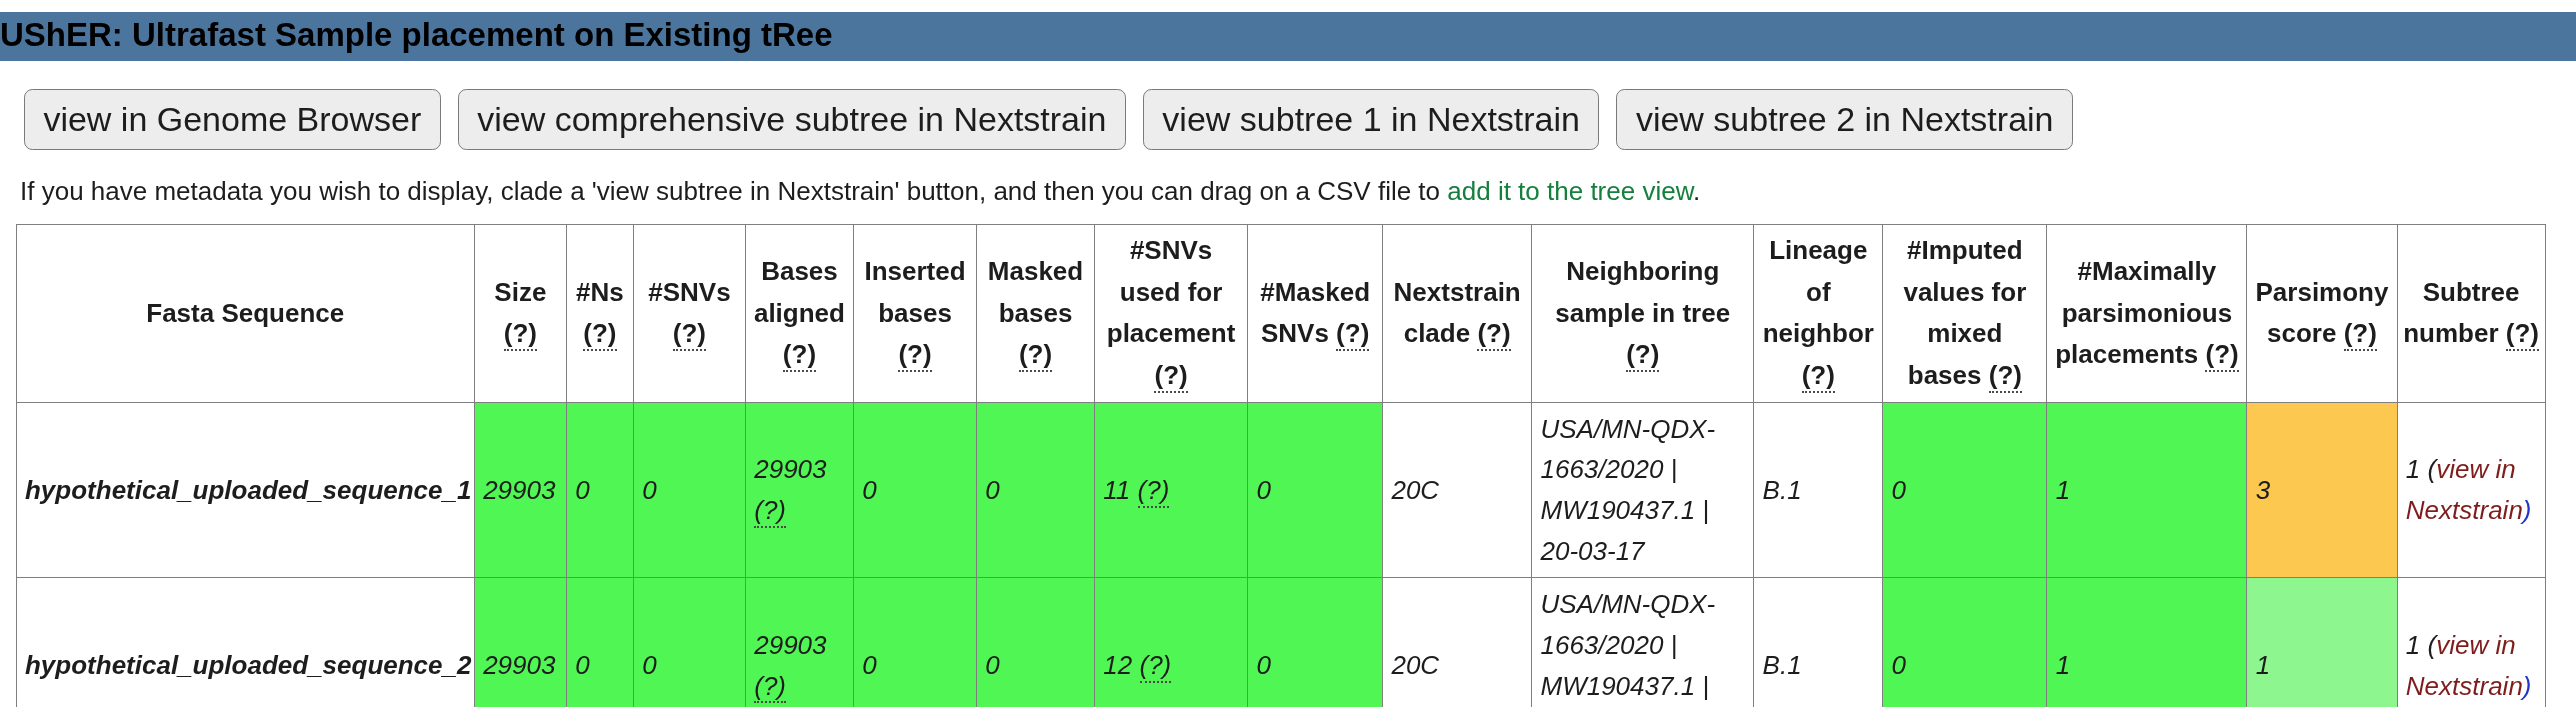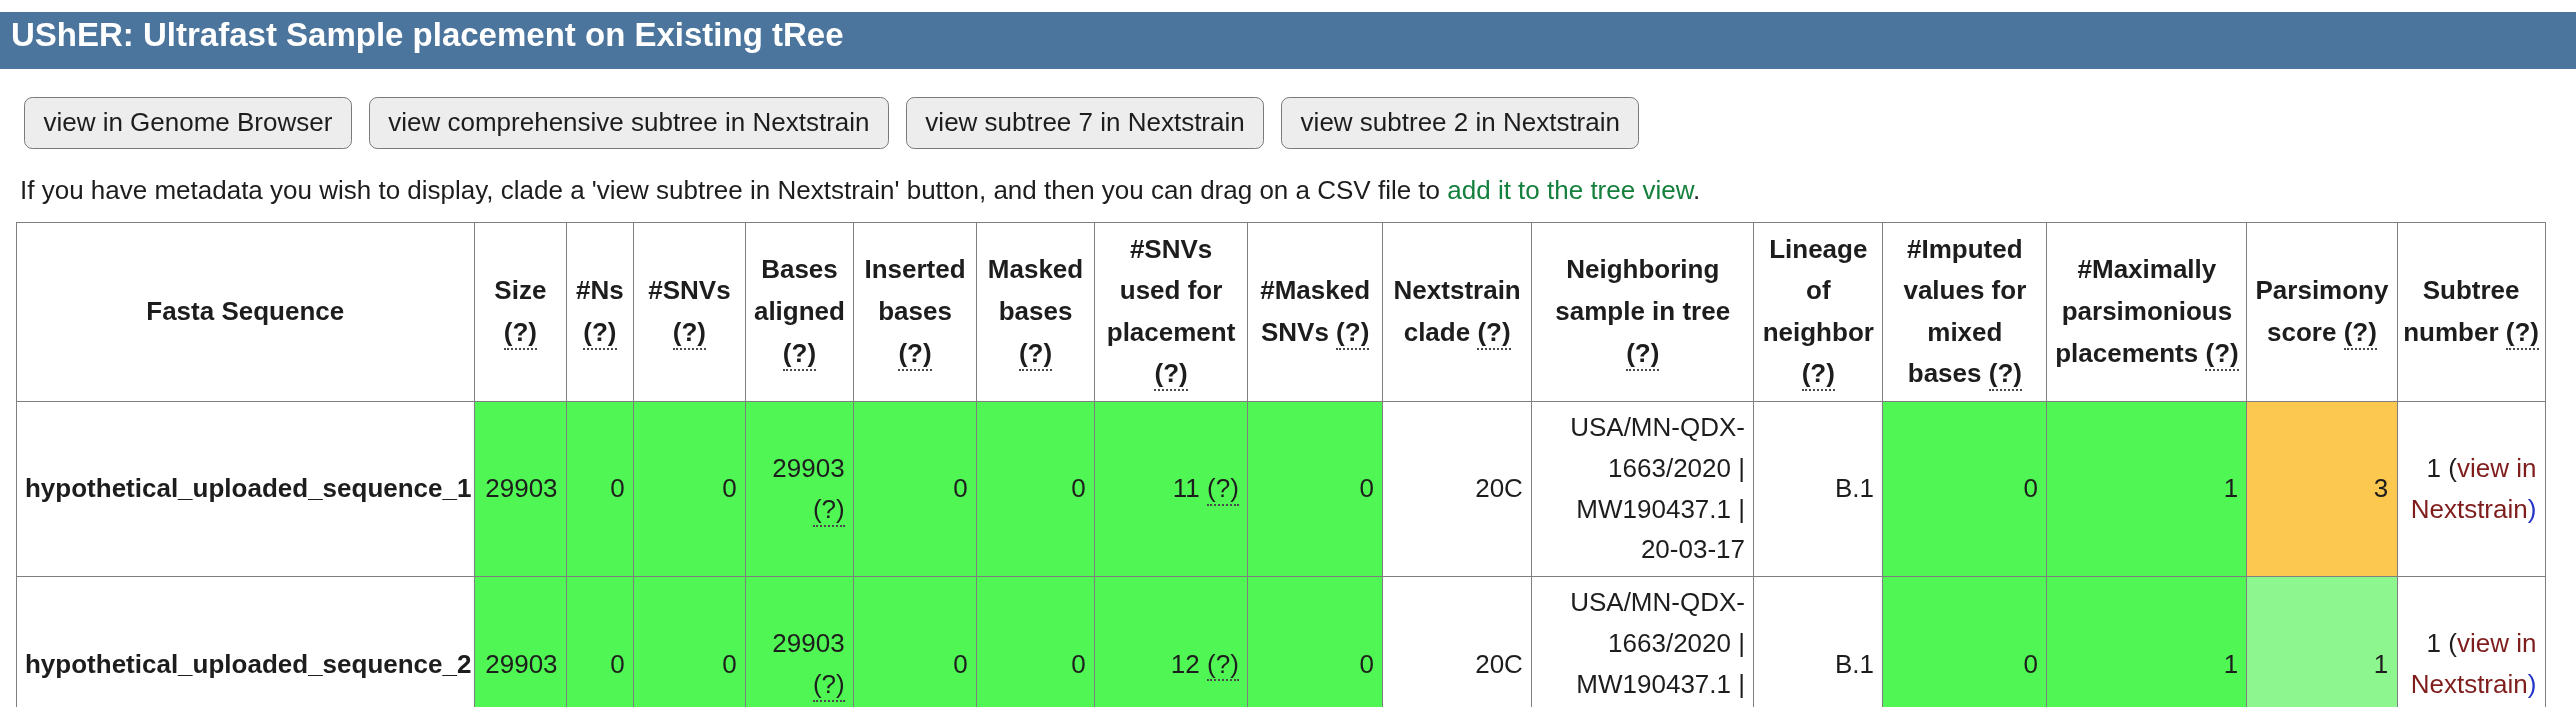--- a/index.html
+++ b/index.html
@@ -2,40 +2,40 @@
 <html style="font-size:14.7px"><head>
 <meta charset="utf-8">
 <style>
   html,body { margin:0; padding:0; }
   body {
     width:2576px; height:708px; overflow:hidden;
     background:#ffffff; color:#1d1d1d;
     font-family:"Liberation Sans", sans-serif;
   }
   .app-header {
-    margin-top:12px; height:57px; background:#4c759e;
-    color:#ffffff; font-weight:bold; font-size:33px;
-    line-height:46px; padding-left:11px;
+    margin-top:12px; height:49px; background:#4c759e;
+    color:#000000; font-weight:bold; font-size:33px;
+    line-height:46px; 
     white-space:nowrap;
   }
   .toolbar { margin:28px 0 0 24px; }
   .btn {
-    display:inline-block; font-size:26px; line-height:1.2;
+    display:inline-block; font-size:34px; line-height:1.2;
     padding:9.2px 18.4px; background:#ededed; color:#1d1d1d;
     border:1.8px solid #7a7a7a; border-radius:8.3px;
     margin-right:13px; cursor:pointer;
   }
   .note { margin:26px 0 0 20px; font-size:26px; }
   .note a { color:#15803d; text-decoration:none; cursor:pointer; }
 
   .table-wrap { margin:16.6px 0 0 15.7px; }
   table { border-collapse:collapse; table-layout:fixed; width:2530px; }
   th, td { border:1.8px solid #7f7f7f; font-size:26px; vertical-align:middle; overflow:hidden; }
   th { font-weight:bold; text-align:center; padding:5.5px; line-height:1.6; background:#ffffff; }
-  td { text-align:right; padding:5.5px 8.3px; line-height:1.57; background:#ffffff; }
+  td { text-align:left; padding:5.5px 8.3px; line-height:1.57; background:#ffffff;font-style:italic; }
   thead tr { height:175px; }
   tbody tr { height:170px; }
   td.name-cell { font-weight:bold; }
 
   .help { border-bottom:2.8px dotted #4a4a4a; cursor:help; padding-bottom:0.9px; }
   .help:empty { border-bottom:none; }
 
   .bg-green { background:#50f653; }
   .bg-orange { background:#fcc84f; }
   .bg-lightgreen { background:#8df68e; }
@@ -46,21 +46,21 @@
 </head>
 <body>
 
 <div class="app-header">
   <span>UShER: Ultrafast Sample placement on Existing tRee</span>
 </div>
 
 <div class="toolbar">
   <button class="btn">view in Genome Browser</button>
   <button class="btn">view comprehensive subtree in Nextstrain</button>
-  <button class="btn">view subtree 7 in Nextstrain</button>
+  <button class="btn">view subtree 1 in Nextstrain</button>
   <button class="btn">view subtree 2 in Nextstrain</button>
 </div>
 
 <div class="note"><span>If you have metadata you wish to display, clade a 'view subtree in Nextstrain' button, and then you can drag on a CSV file to </span><a href="#">add it to the tree view</a><span>.</span></div>
 
 <div class="table-wrap">
   <table>
     <colgroup>
       <col style="width:458px">
         <col style="width:92px">

